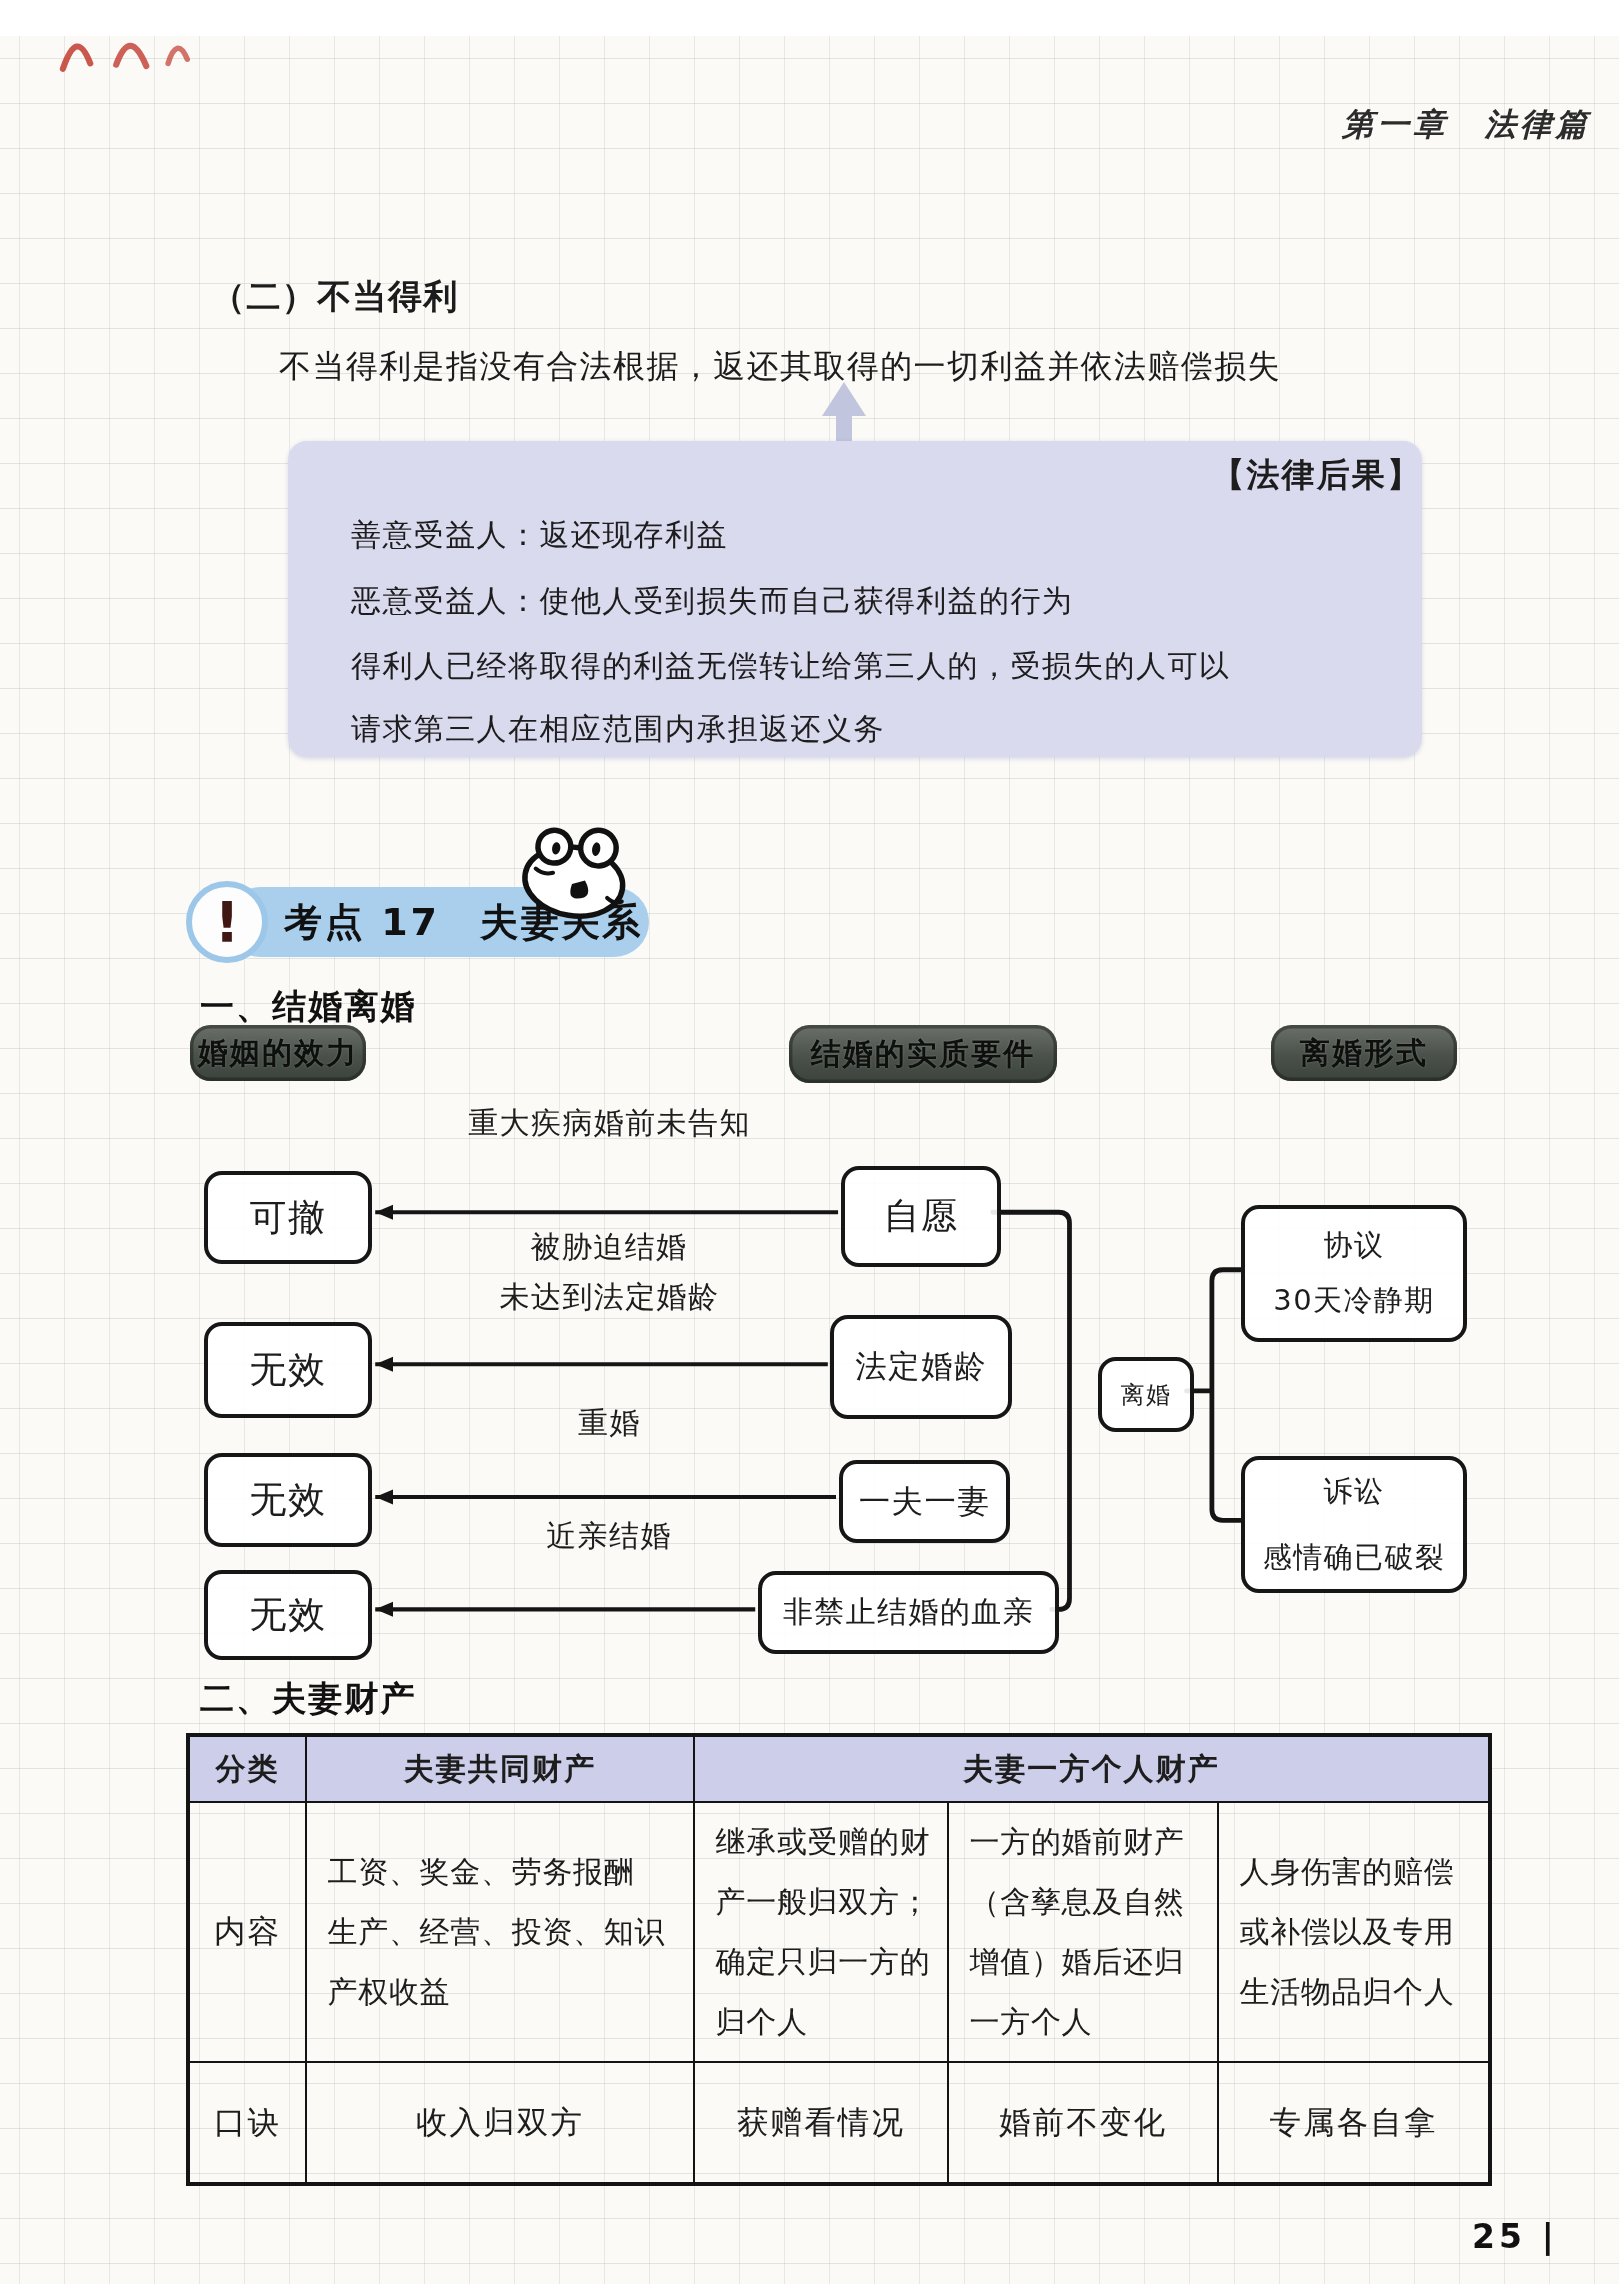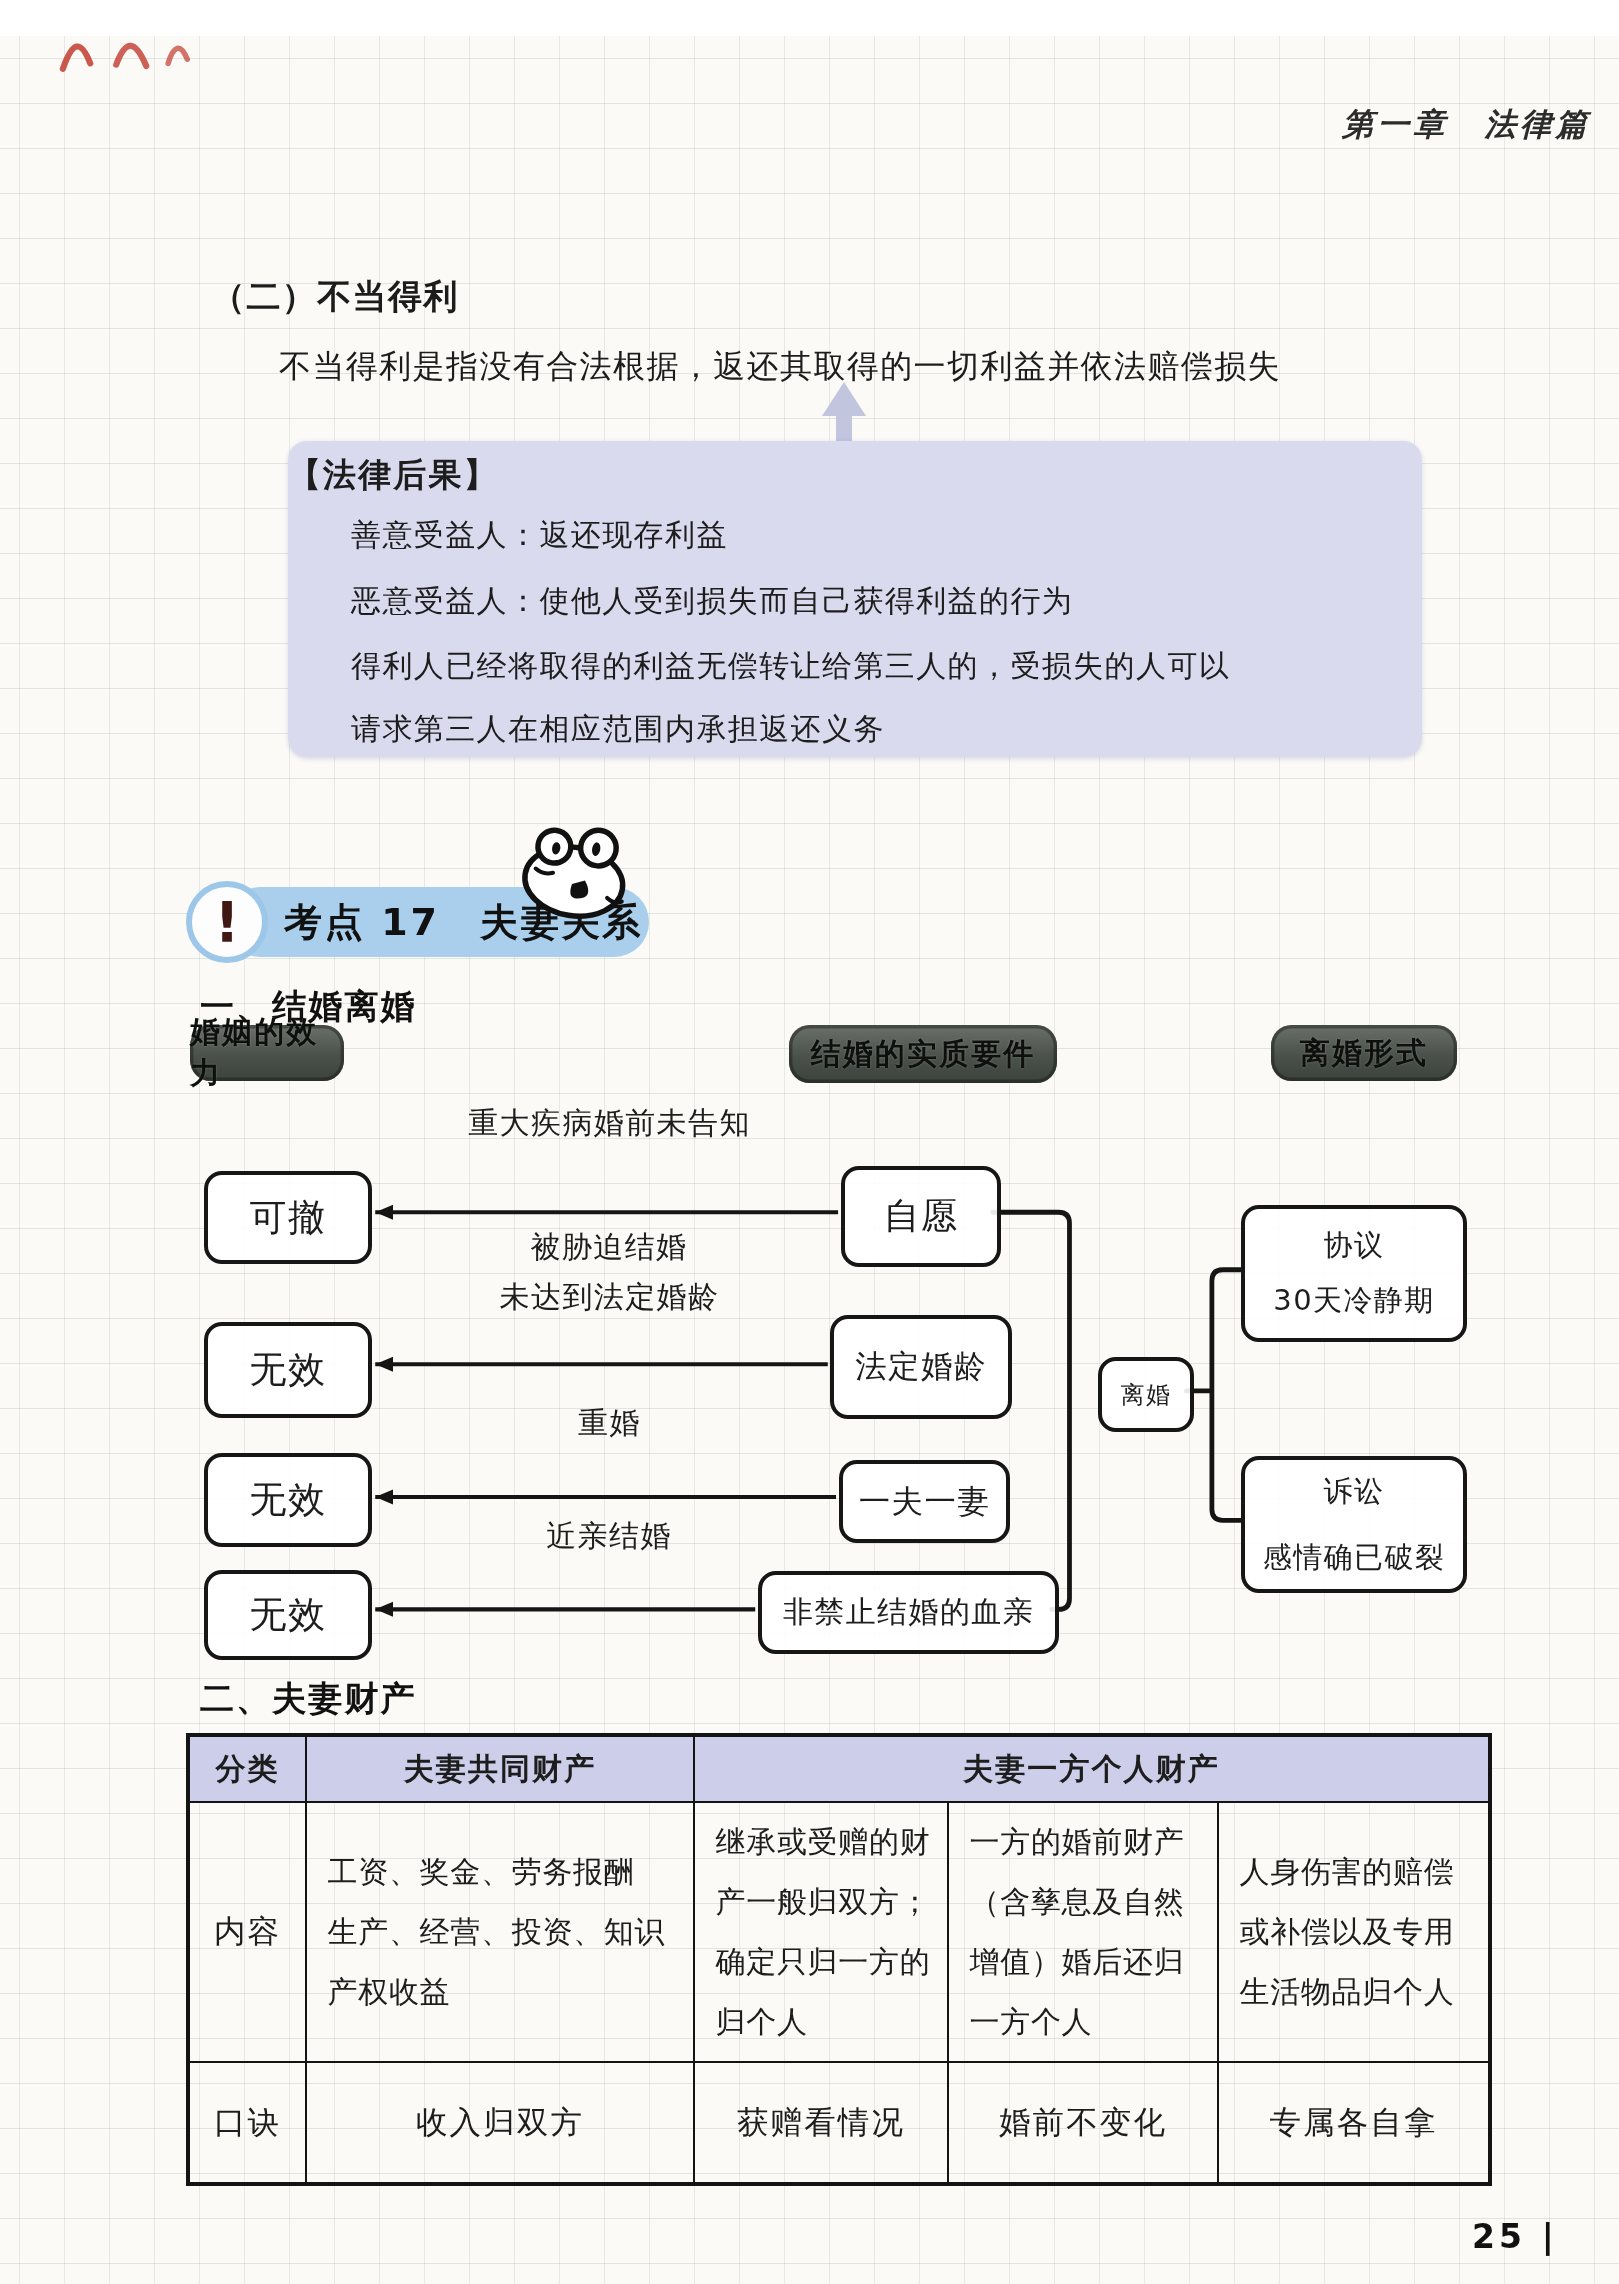--- a/index.html
+++ b/index.html
@@ -7,21 +7,21 @@
        font-family:"DejaVu Sans",sans-serif;color:#1d1d1d;}
   .page{position:absolute;inset:0;background-color:#fbfaf7;
     background-image:
       linear-gradient(rgba(128,140,132,0.20) 1px, transparent 1px),
       linear-gradient(90deg, rgba(128,140,132,0.16) 1px, transparent 1px);
     background-size:45px 45px;background-position:19px 22px;margin-top:36px;}
   .abs{position:absolute;}
   .hand{color:#1c1c1c;letter-spacing:1.4px;}
   
   .cons-box{background:#dadaef;border-radius:19px;box-shadow:0 1.4px 4.1px rgba(120,120,170,0.25);}
-  .cons-title{font-size:33px;font-weight:700;text-align:left;letter-spacing:2.1px;}
+  .cons-title{font-size:33px;font-weight:700;text-align:right;letter-spacing:2.1px;}
   .cons-line{font-size:30px;letter-spacing:1.4px;white-space:nowrap;}
   .up-arrow-head{width:0;height:0;border-left:22.6px solid transparent;border-right:22.6px solid transparent;border-bottom:34px solid #c2c5de;}
   .up-arrow-stem{background:#c2c5de;}
   
   .kd-pill{background:#a9cfec;border-radius:36px;display:flex;align-items:center;
            font-size:38px;font-weight:700;color:#111;letter-spacing:2.7px;padding-left:52px;justify-content:center;}
   .kd-circle{background:#fdfdfd;border:6.2px solid #9cc7e8;border-radius:50%;
              display:flex;align-items:center;justify-content:center;
              font-size:55px;font-weight:900;color:#401712;}
   .h1{font-size:34px;font-weight:700;color:#111;letter-spacing:2.1px;}
@@ -88,21 +88,21 @@
     <circle cx="116" cy="34" r="26" fill="#fff" stroke="#111" stroke-width="8"></circle>
     <ellipse cx="55" cy="44" rx="6" ry="9" fill="#111"></ellipse>
     <ellipse cx="113" cy="36" rx="6" ry="10" fill="#111"></ellipse>
     <path d="M30,78 Q42,86 56,80" stroke="#111" stroke-width="6" fill="none" stroke-linecap="round"></path>
     <path d="M104,84 Q122,108 96,112 Q82,113 86,92 Z" fill="#111"></path>
     <path d="M140,104 Q152,112 162,106" stroke="#111" stroke-width="6" fill="none" stroke-linecap="round"></path>
   </svg>
 
   <div class="abs h1" style="left:200px;top:948px;">一、结婚离婚</div>
 
-  <div class="abs dark-pill" style="left:190px;top:989px;width:154px;height:56px;font-size:30px;">婚姻的效力</div>
+  <div class="abs dark-pill" style="left:190px;top:989px;width:176px;height:56px;font-size:30px;">婚姻的效力</div>
   <div class="abs dark-pill" style="left:789px;top:989px;width:268px;height:58px;font-size:30px;">结婚的实质要件</div>
   <div class="abs dark-pill" style="left:1271px;top:989px;width:186px;height:56px;font-size:30px;">离婚形式</div>
 
   <svg class="overlay" width="1620" height="2284" viewBox="0 0 2366 3336">
     <defs>
       <marker id="ah" markerUnits="userSpaceOnUse" markerWidth="28" markerHeight="24" refX="26" refY="11" orient="auto">
         <path d="M0,0 L26,11 L0,22 Z" fill="#151515"></path>
       </marker>
     </defs>
     <line x1="1224" y1="1718" x2="548" y2="1718" stroke="#151515" stroke-width="6" marker-end="url(#ah)"></line>

